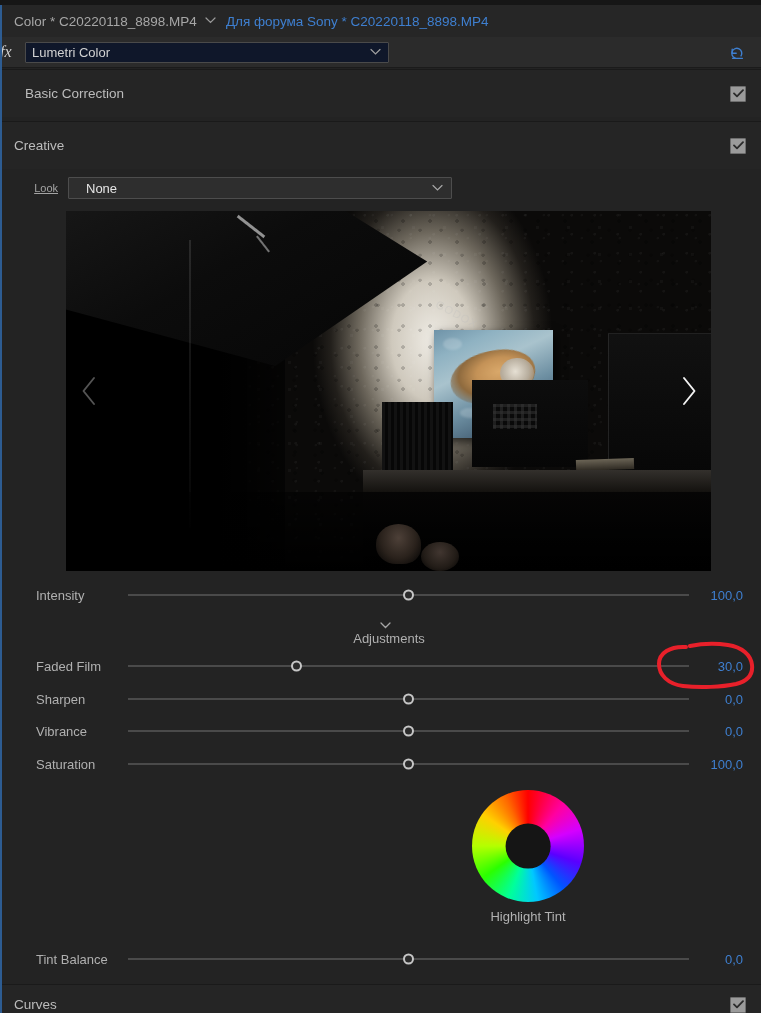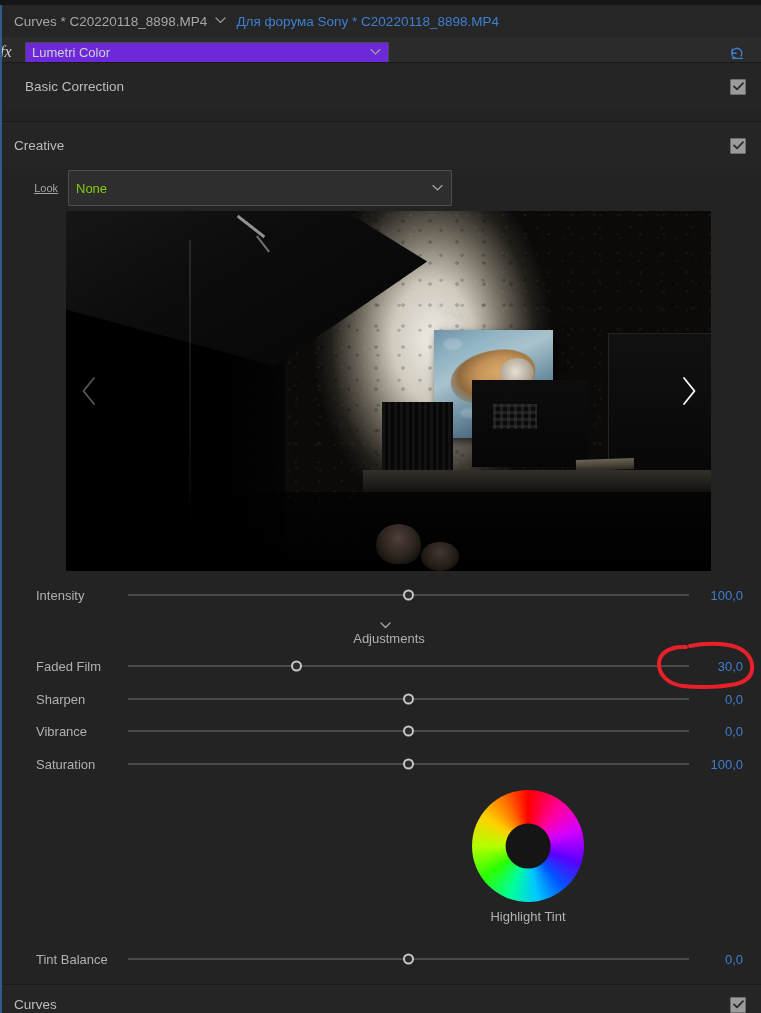--- a/index.html
+++ b/index.html
@@ -80,21 +80,21 @@
     font-style: italic;
     font-family: "Liberation Serif", serif;
     font-size: 16px;
     color: #cfcfcf;
     text-align: left;
   }
   .effect-select {
     position: relative;
     width: 364px;
     height: 21px;
-    background: #6d28d9;
+    background: #0f172a;
     border: 1px solid #4a4a4a;
     border-radius: 1px;
     display: flex;
     align-items: center;
     padding: 0 6px;
     margin-left: 3px;
     font-size: 13px;
     color: #d2d2d2;
   }
   .effect-select .chev {
@@ -155,29 +155,29 @@
     width: 68px;
     text-align: right;
     padding-right: 10px;
     color: #a4a4a4;
     font-size: 11px;
     text-decoration: underline;
   }
   .look-select {
     position: relative;
     width: 384px;
-    height: 36px;
+    height: 22px;
     background: #2e2e2e;
     border: 1px solid #4d4d4d;
     border-radius: 1px;
     display: flex;
     align-items: center;
-    padding-left: 7px;
+    padding-left: 17px;
     font-size: 13px;
-    color: #84cc16;
+    color: #e5e5e5;
   }
   .look-select .chev {
     position: absolute;
     right: 8px; top: 50%;
     transform: translateY(-50%);
     font-size: 10px;
     color: #a7a7a7;
   }
 
   
@@ -492,21 +492,21 @@
 </style>
 </head>
 <body>
 
 <div id="app">
 
   <div class="top-strip"></div>
   <div class="left-accent"></div>
 
   <div class="masterbar">
-    <span class="master-label">Curves * C20220118_8898.MP4</span>
+    <span class="master-label">Color * C20220118_8898.MP4</span>
     <span class="master-caret">
       <svg width="11" height="7" viewBox="0 0 11 7" fill="none">
         <path d="M1 1 L5.5 5.5 L10 1" stroke="#9a9a9a" stroke-width="1.2" stroke-linecap="round"></path>
       </svg>
     </span>
     <span class="clip-label">Для форума Sony * C20220118_8898.MP4</span>
   </div>
 
   <div class="fxbar">
     <span class="fx-icon">fx</span>
@@ -520,21 +520,21 @@
     </div>
     <div class="reset-btn">
       <svg width="17" height="17" viewBox="0 0 17 17" fill="none">
         <path d="M13 10.5 A5 5 0 1 0 8 14.5" stroke="#3e7fd0" stroke-width="1.4" stroke-linecap="round" fill="none" transform="rotate(20 8.5 8.5)"></path>
         <path d="M3.2 5.2 L3.2 9.2 L7.2 9.2" stroke="#3e7fd0" stroke-width="1.4" stroke-linecap="round" stroke-linejoin="round" fill="none"></path>
         <path d="M3.5 14.3 L13.5 14.3" stroke="#3e7fd0" stroke-width="1.2" stroke-linecap="round"></path>
       </svg>
     </div>
   </div>
 
-  <div class="section-head" style="top:62px;padding-left:25px;">
+  <div class="section-head" style="top:69px;padding-left:25px;">
     <span class="section-title">Basic Correction</span>
     <span class="chk">
       <svg width="11" height="9" viewBox="0 0 11 9" fill="none">
         <path d="M1 4.4 L4 7.4 L10 1.2" stroke="#2b2b2b" stroke-width="1.8" stroke-linecap="round" stroke-linejoin="round"></path>
       </svg>
     </span>
   </div>
 
   <div class="section-head" style="top:121px;">
     <span class="section-title">Creative</span>

